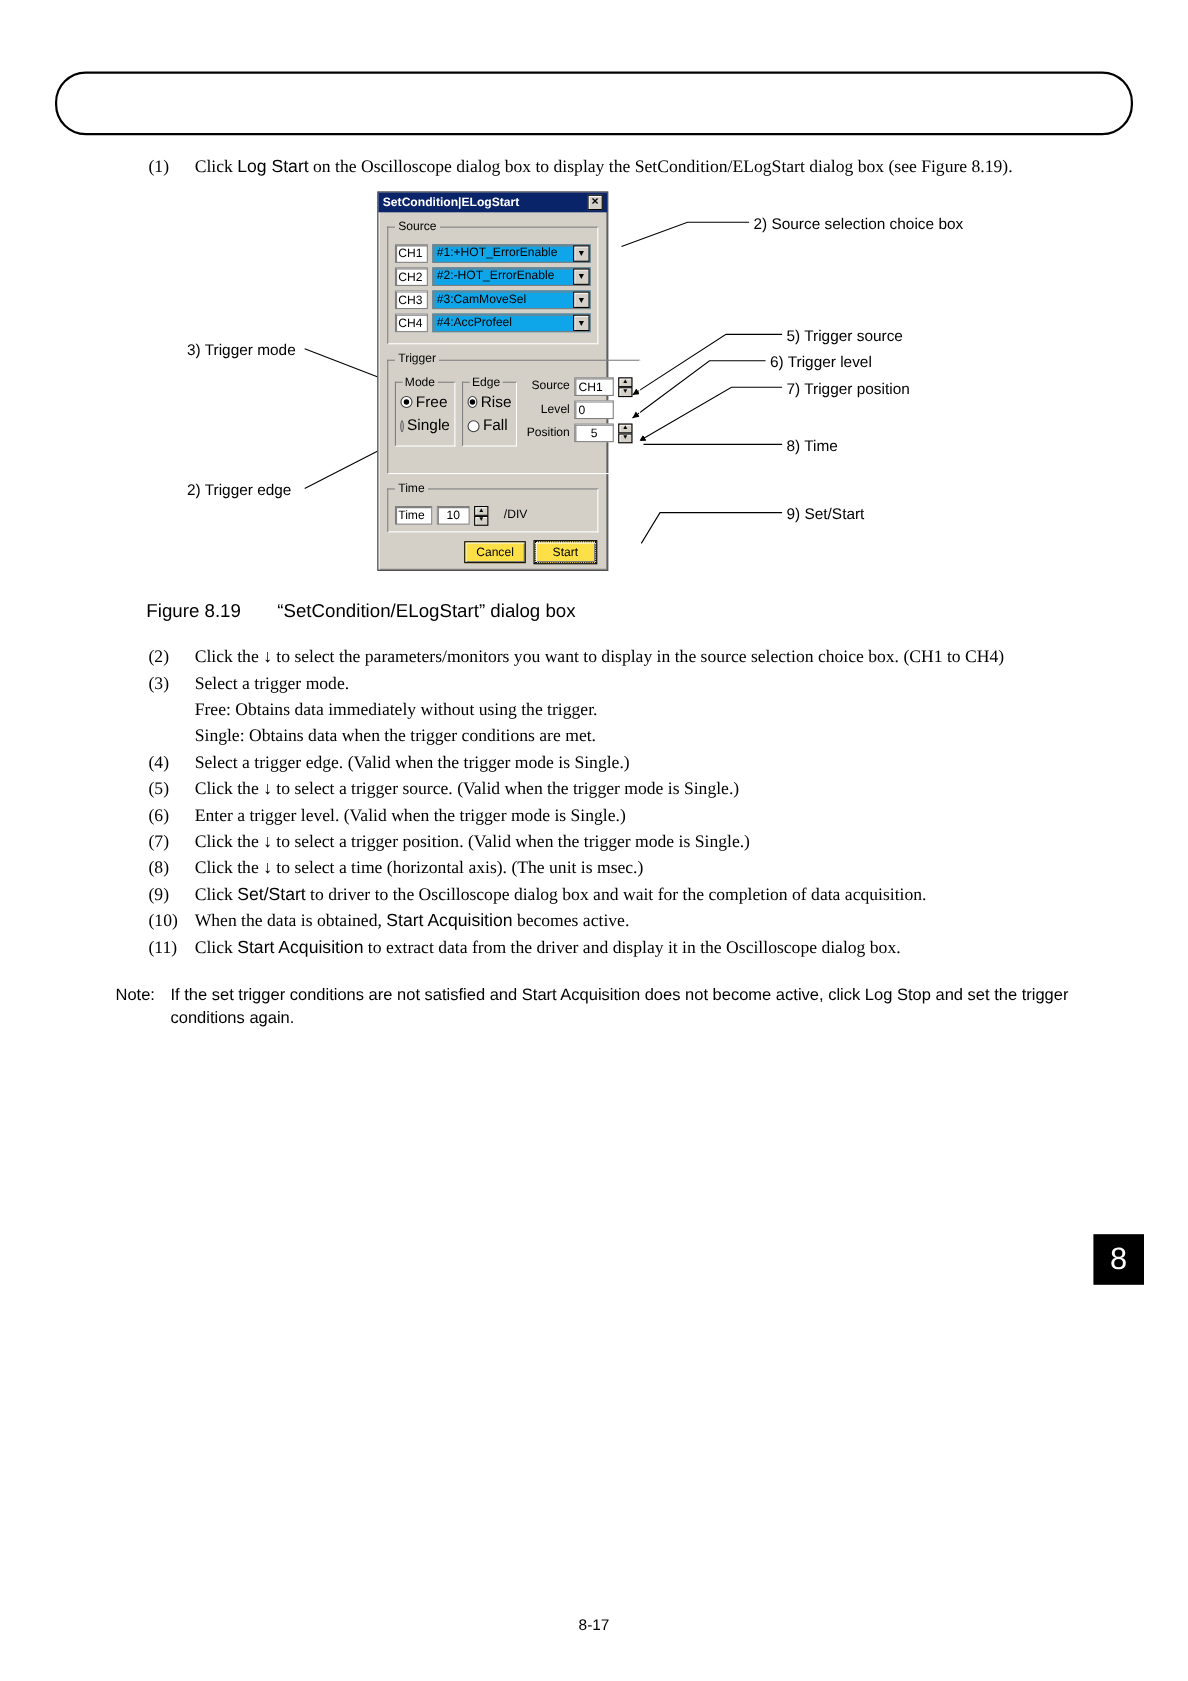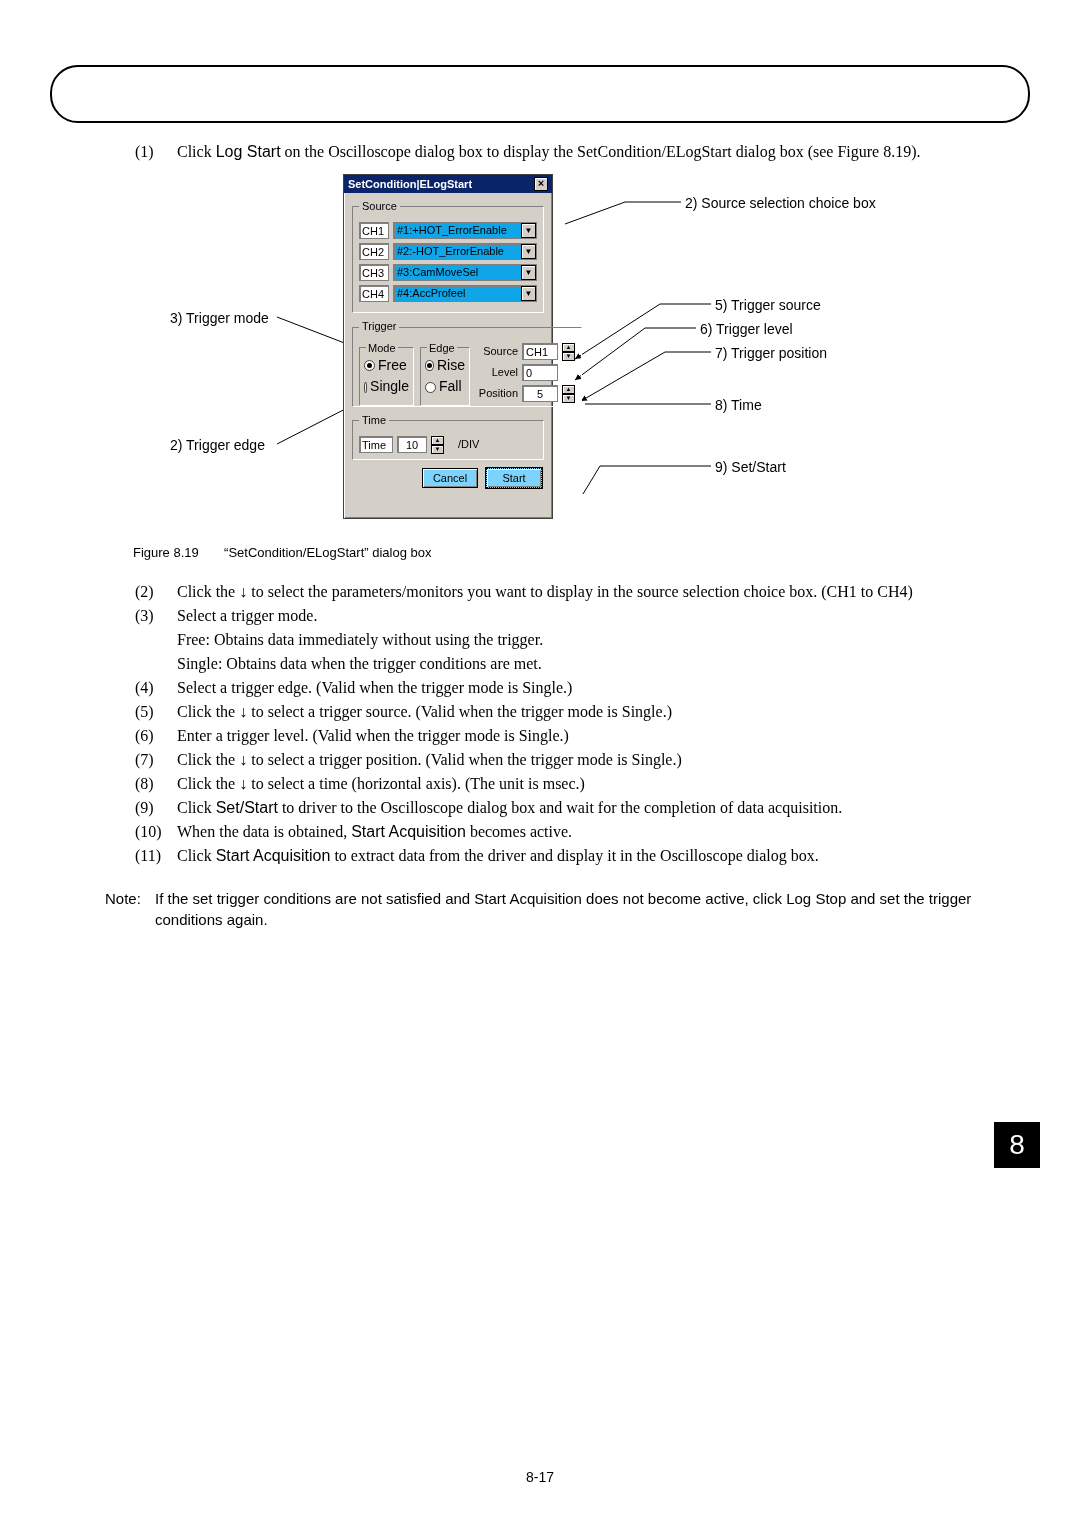--- a/index.html
+++ b/index.html
@@ -149,27 +149,27 @@
   .spin div {
     flex:1; background:#d4d0c8; border:1px solid #000;
     box-shadow:1px 1px 0 #fff inset;
     font-size:6px; text-align:center; line-height:7px;
   }
   .footer-btns {
     display:flex; justify-content:flex-end; gap:8px;
     padding: 2px 10px 8px 10px;
   }
   .winbtn {
-    width:56px; height:20px; background:#7dd3fc;
+    width:56px; height:20px; background:#fde047;
     border:1px solid #000;
     box-shadow:1px 1px 0 #fff inset, -1px -1px 0 #808080 inset;
     font-size:11px; text-align:center; line-height:18px;
   }
   .winbtn.default { border:1px dotted #000; outline:1px solid #000; }
-  .figcap { font-family: Arial, Helvetica, sans-serif; font-size:13px; margin:10px 0 18px 28px; }
+  .figcap { font-family: Arial, Helvetica, sans-serif; font-size:17px; margin:10px 0 18px 28px; }
   
   .call {
     position:absolute;
     font-family: Arial, Helvetica, sans-serif;
     font-size:14px;
     white-space:nowrap;
   }
   svg.lines { position:absolute; left:0; top:0; width:100%; height:100%; pointer-events:none; }
   .note { font-family: Arial, Helvetica, sans-serif; font-size:15px; margin-top:20px; display:flex; }
   .note .nl { width:50px; flex:0 0 50px; }
@@ -264,21 +264,21 @@
         </div>
         <div class="rowch">
           <div class="chlbl">CH4</div>
           <div class="combo">
               <span>#4:AccProfeel</span>
               <div class="ddbtn">▼</div>
             </div>
         </div>
       </fieldset>
 
-      <fieldset class="win" style="padding-bottom:0;">
+      <fieldset class="win" style="padding-bottom:24px;">
         <legend>Trigger</legend>
         <div style="display:flex; gap:6px;">
           <div class="inner-group" style="width:55px;">
             <div class="glabel">Mode</div>
             <div class="radio-row">
                 <span class="radio sel"></span>
                 <span>Free</span>
               </div>
             <div class="radio-row">
                 <span class="radio"></span>

